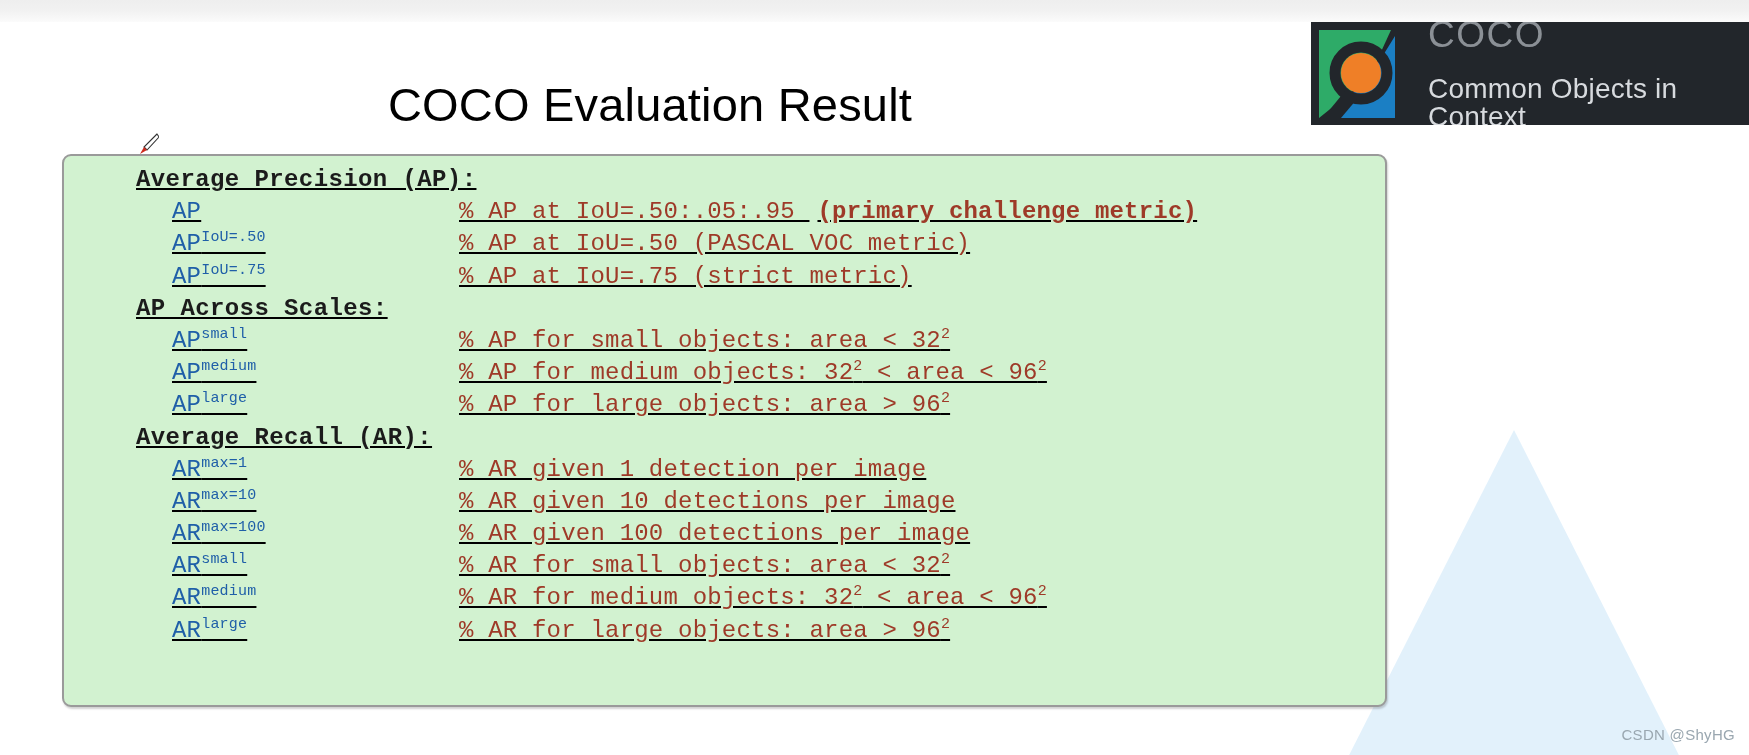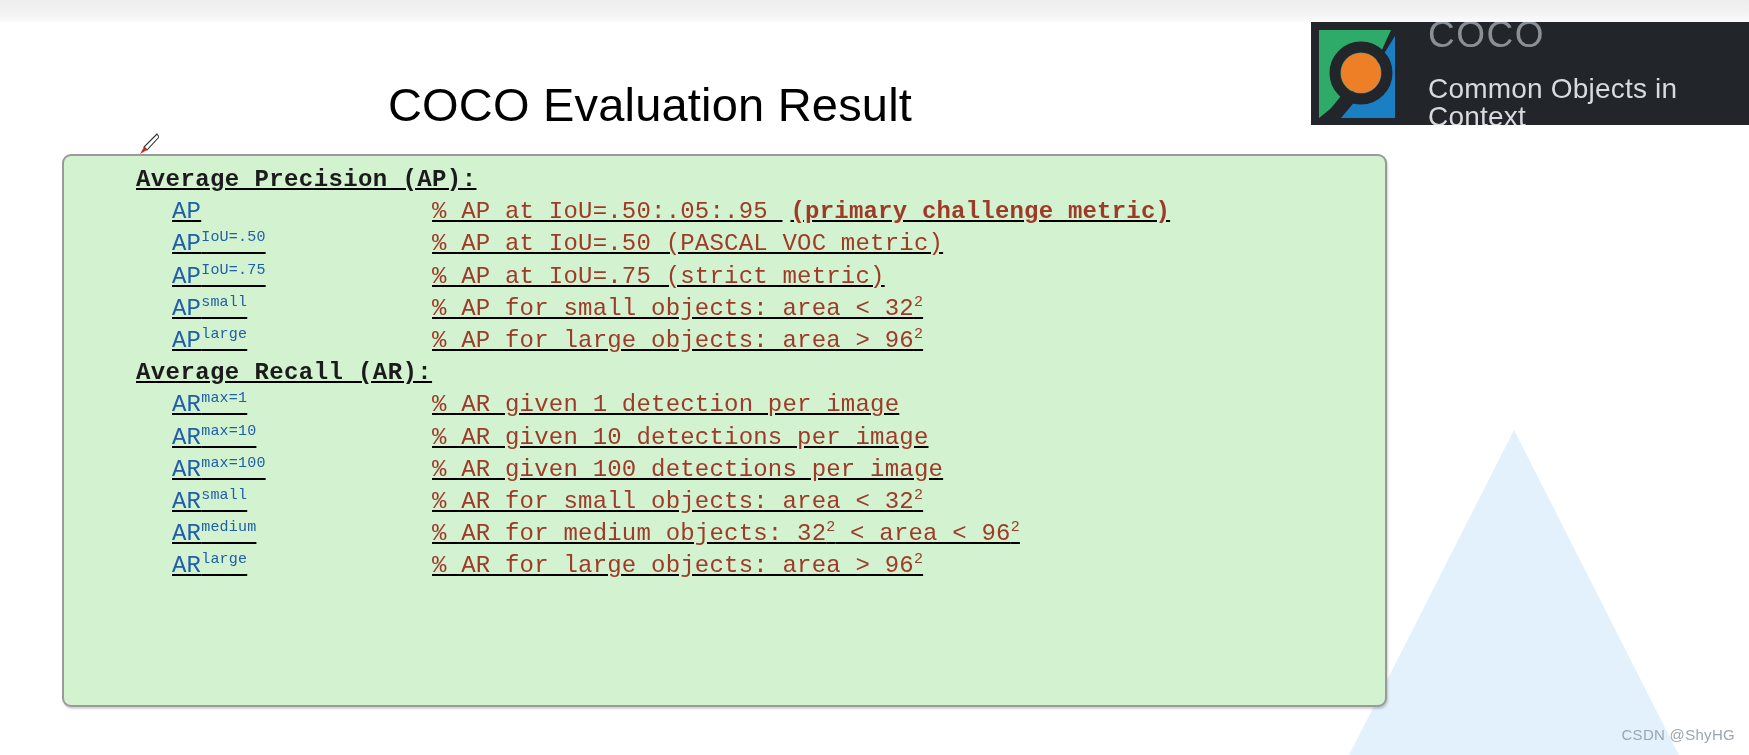--- a/index.html
+++ b/index.html
@@ -114,20 +114,21 @@
   }
   .metric-line.header {
     padding-left: 72px;
     font-size: 24px;
     font-weight: bold;
     color: #1b1b1b;
     letter-spacing: 0.4px;
   }
   .metric-line.entry {
     padding-left: 108px;
+    gap: 27px;
   }
   .metric-name {
     display: inline-block;
     width: 260px;
     flex: 0 0 260px;
     font-size: 24px;
     color: #1f5fa8;
     letter-spacing: 0.2px;
   }
   .metric-name sup {
@@ -211,23 +212,28 @@
     </div>
     <div class="metric-line entry">
       <span class="metric-name"><span>AP</span><sup>IoU=.50</sup></span>
       <span class="metric-comment"><span>% AP at IoU=.50 (PASCAL VOC metric)</span></span>
     </div>
     <div class="metric-line entry">
       <span class="metric-name"><span>AP</span><sup>IoU=.75</sup></span>
       <span class="metric-comment"><span>% AP at IoU=.75 (strict metric)</span></span>
     </div>
 
+    <div class="metric-line header">AP Across Scales:</div>
     <div class="metric-line entry">
       <span class="metric-name"><span>AP</span><sup>small</sup></span>
       <span class="metric-comment"><span>% AP for small objects: area &lt; 32</span><sup>2</sup></span>
+    </div>
+    <div class="metric-line entry">
+      <span class="metric-name"><span>AP</span><sup>medium</sup></span>
+      <span class="metric-comment"><span>% AP for medium objects: 32</span><sup>2</sup><span> &lt; area &lt; 96</span><sup>2</sup></span>
     </div>
     <div class="metric-line entry">
       <span class="metric-name"><span>AP</span><sup>large</sup></span>
       <span class="metric-comment"><span>% AP for large objects: area &gt; 96</span><sup>2</sup></span>
     </div>
 
     <div class="metric-line header">Average Recall (AR):</div>
     <div class="metric-line entry">
       <span class="metric-name"><span>AR</span><sup>max=1</sup></span>
       <span class="metric-comment"><span>% AR given 1 detection per image</span></span>

